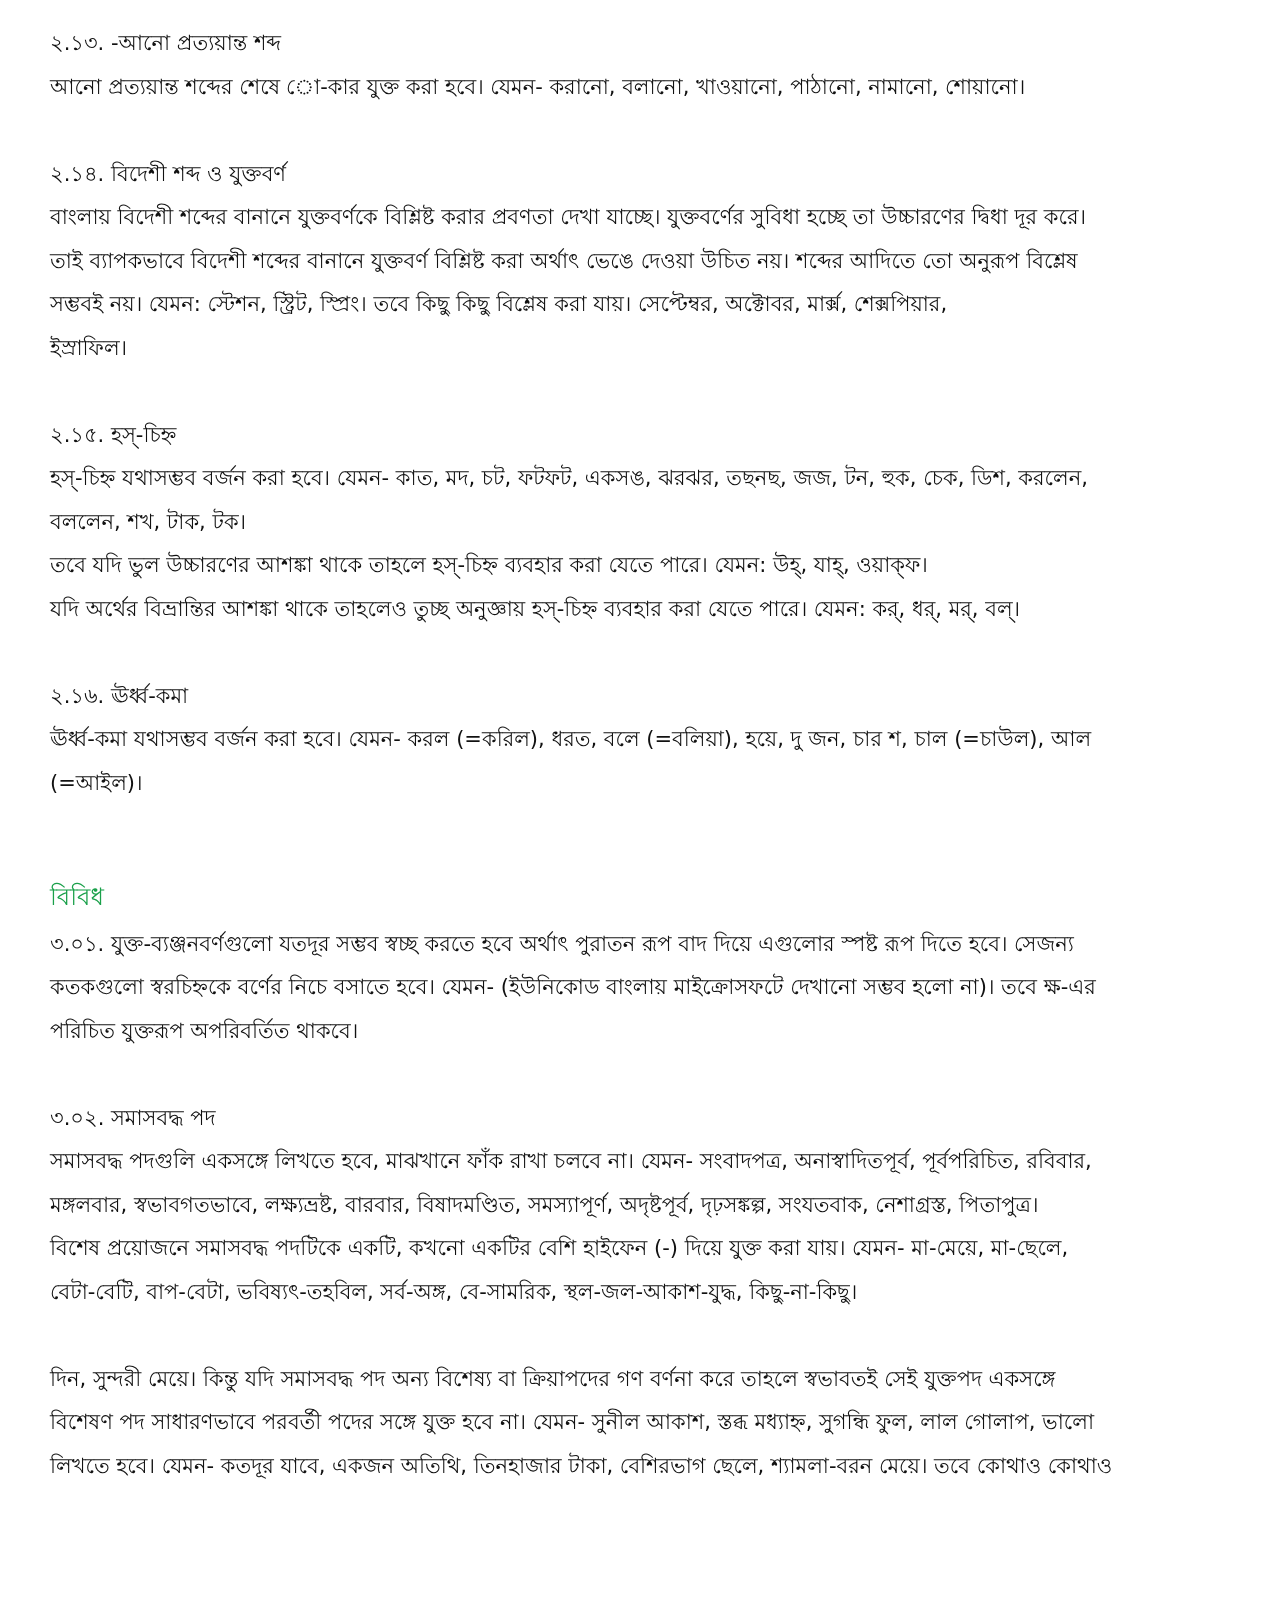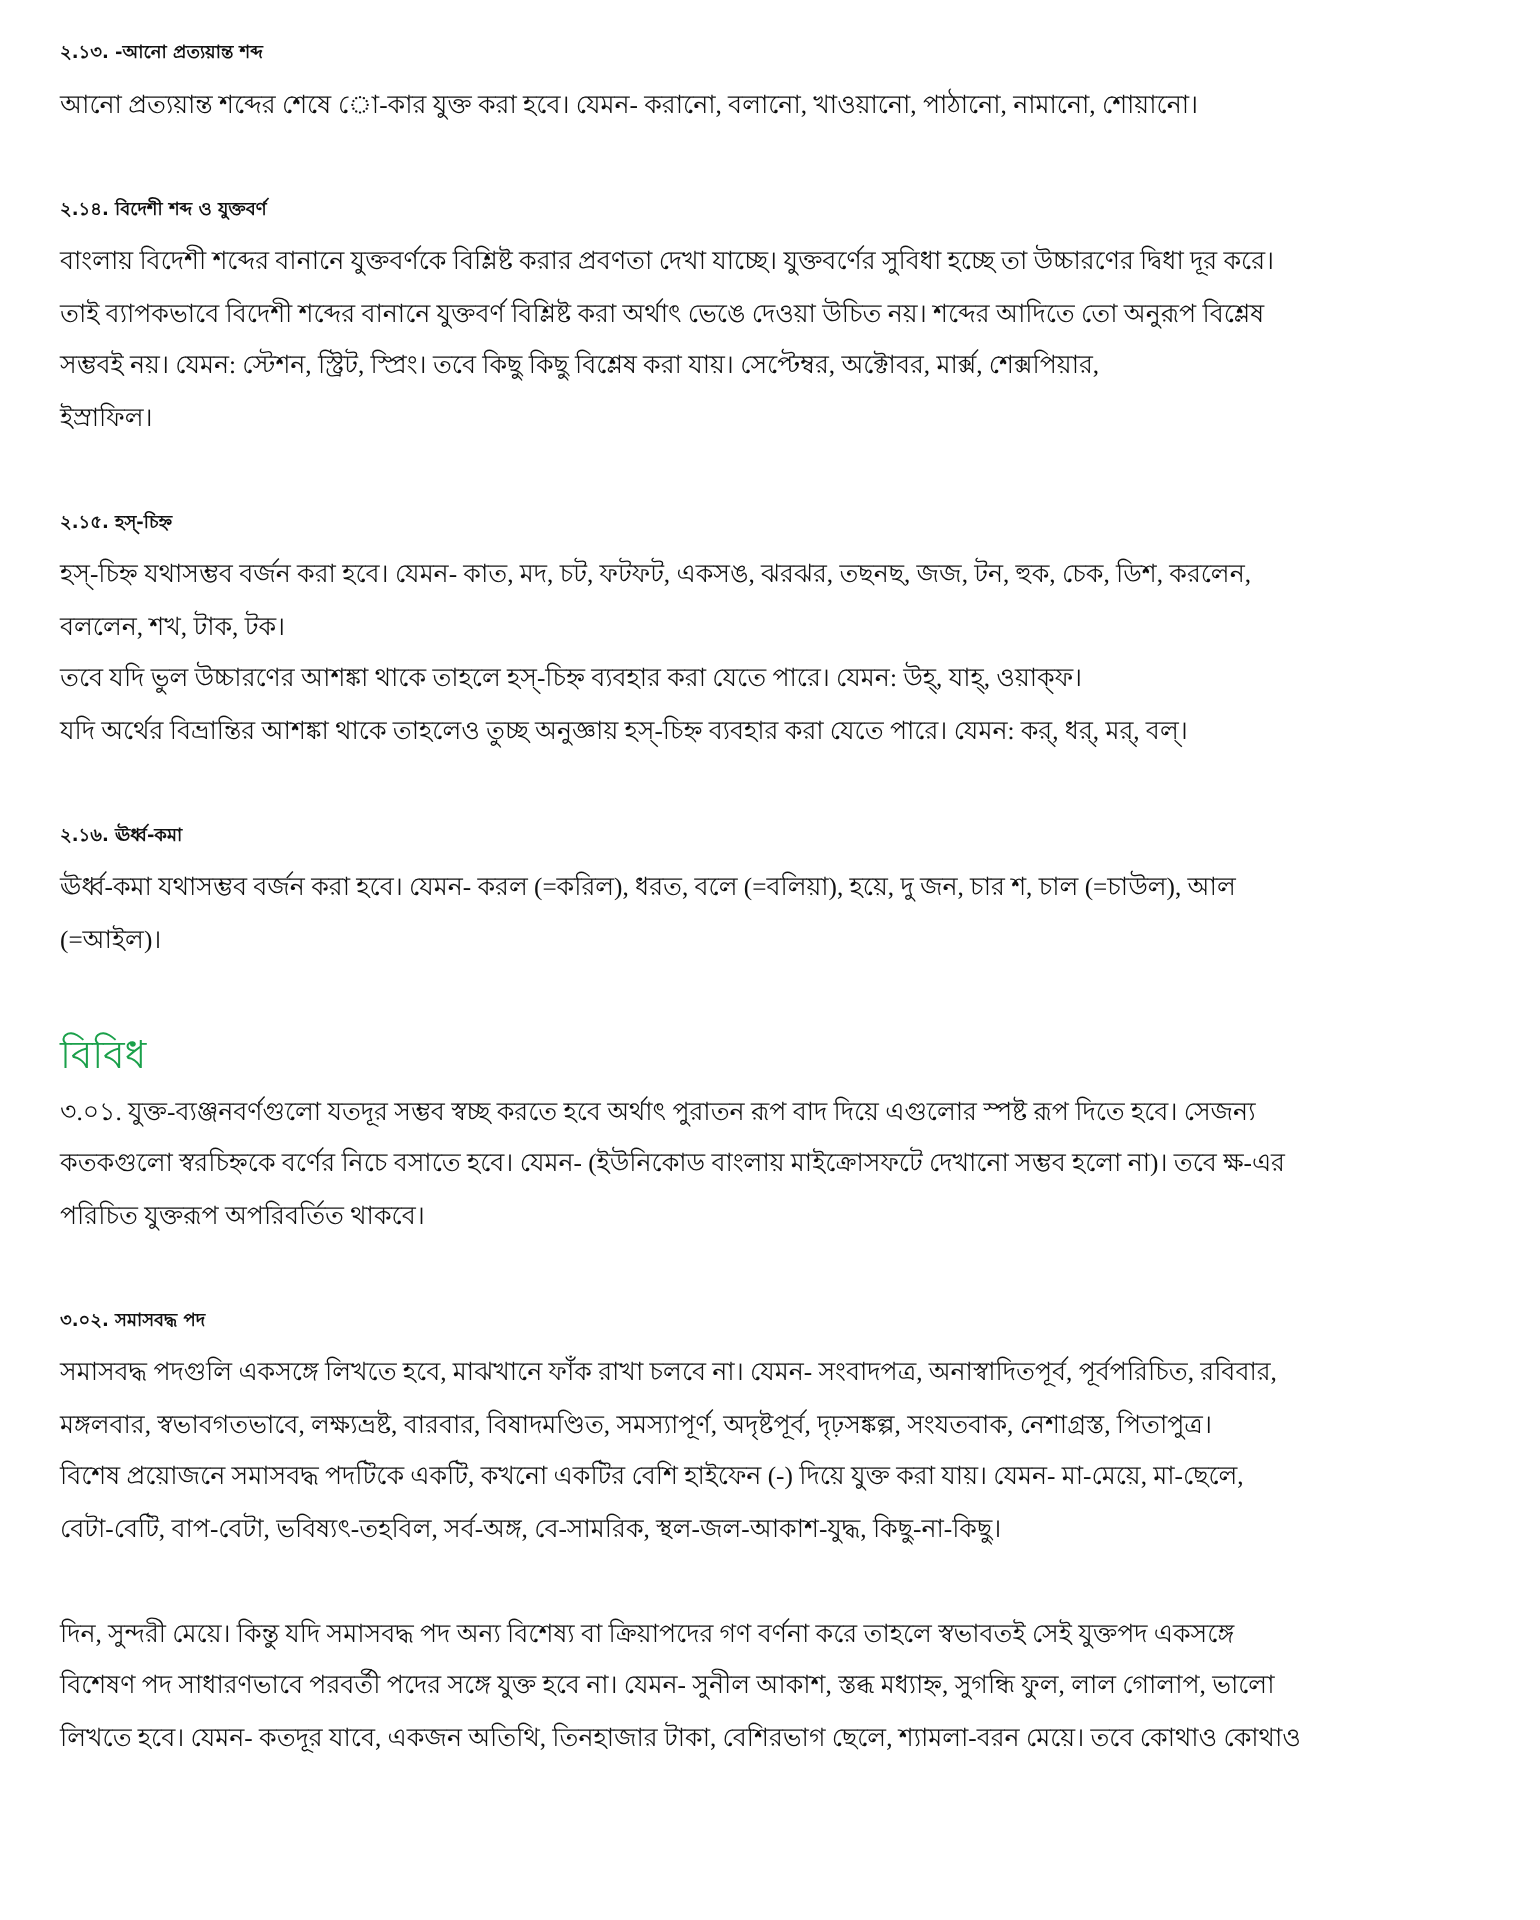--- a/index.html
+++ b/index.html
@@ -20,39 +20,37 @@
       left: 50px;
       top: 22px;
       width: 1190px;
     }
     .line {
       font-size: 21px;
       line-height: 43.5px;
       height: 43.5px;
       white-space: nowrap;
       overflow: visible;
-      font-family: Liberation Serif, serif;
     }
     .heading {
-      font-size: 15px;
+      font-size: 21px;
       line-height: 43.5px;
       height: 43.5px;
       white-space: nowrap;
-      font-weight: bold;
     }
     .gap {
       height: 43.5px;
     }
     .section-title {
-      font-size: 32px;
+      font-size: 24px;
       line-height: 52px;
       height: 52px;
       color: #1aa04a;
       white-space: nowrap;
-      margin-top: 4px;
+      margin-top: 22px;
     }
   </style>
 </head>
 <body>
 
 <div class="page">
 
   <div>
     <div class="heading">২.১৩. -আনো প্রত্যয়ান্ত শব্দ</div>
     <div class="line">আনো প্রত্যয়ান্ত শব্দের শেষে ো-কার যুক্ত করা হবে। যেমন- করানো, বলানো, খাওয়ানো, পাঠানো, নামানো, শোয়ানো।</div>

